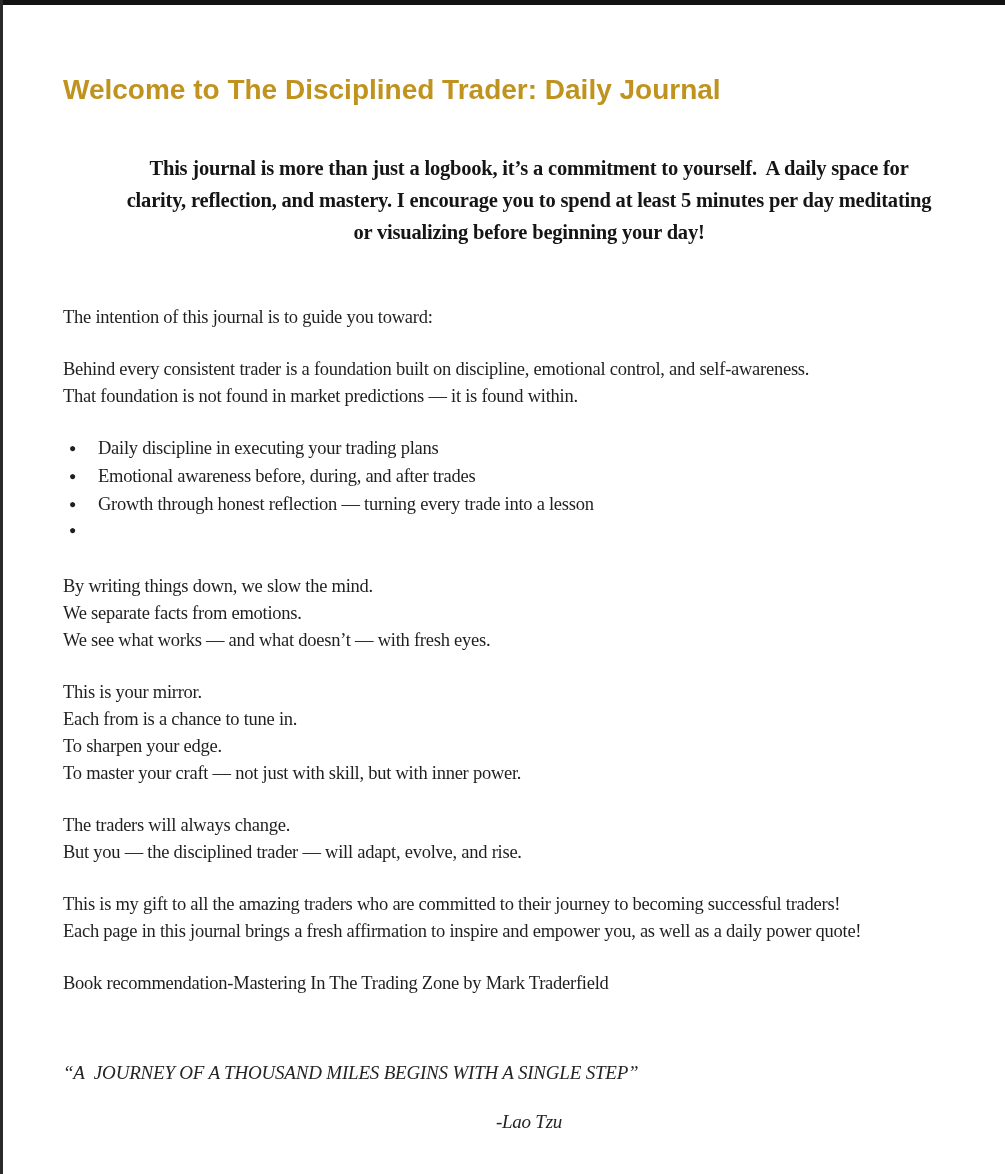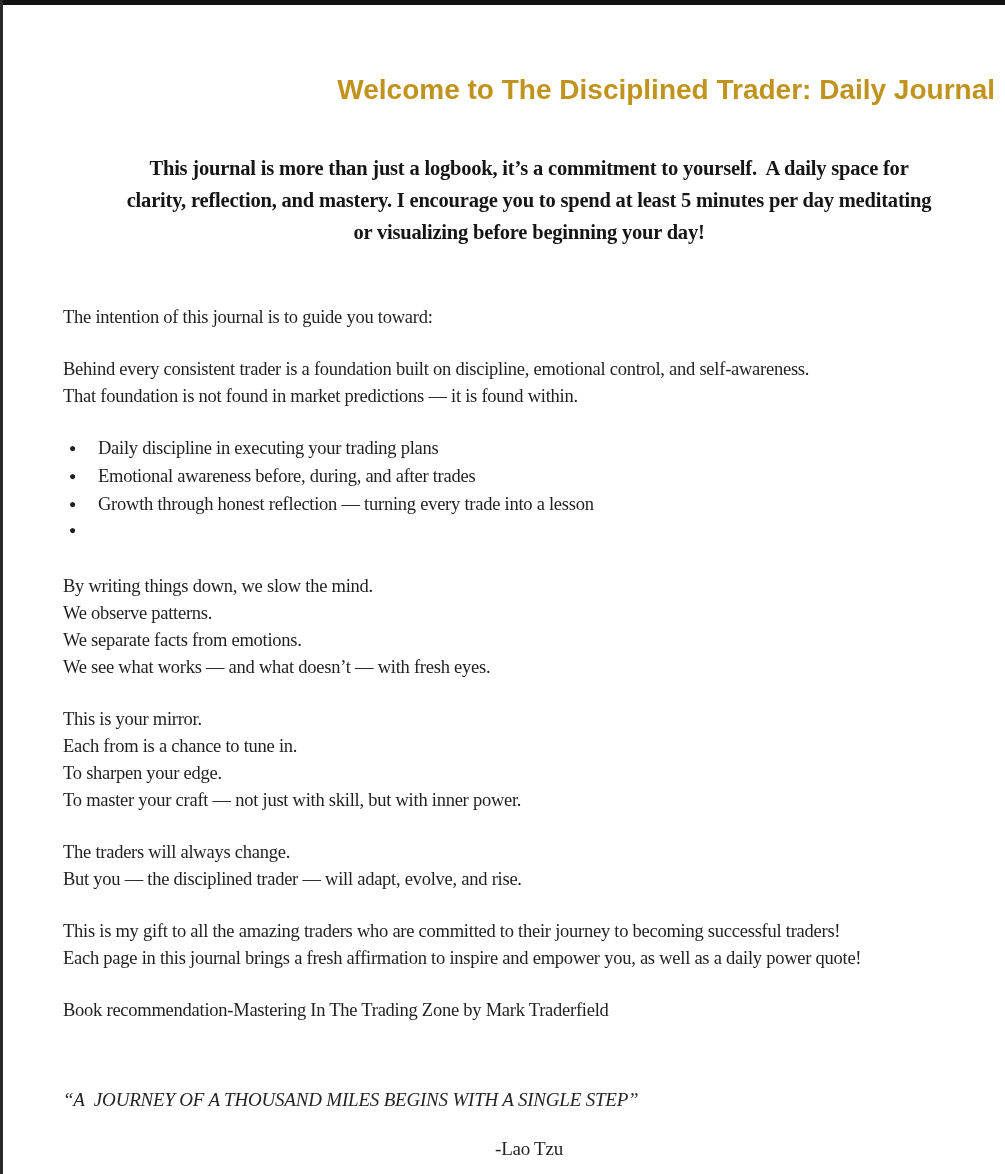--- a/index.html
+++ b/index.html
@@ -24,21 +24,21 @@
     width: 3px; height: 1174px;
     background: #2a2a2a;
   }
   .page-content {
     position: absolute;
     top: 5px; left: 63px;
     width: 932px;
   }
   .doc-title {
     margin: 68px 0 0 0;
-    text-align: right;
+    text-align: left;
     font-family: "Liberation Sans", sans-serif;
     font-weight: 700;
     font-size: 28px;
     line-height: 34px;
     color: #C0931F;
   }
   .intro {
     margin-top: 45px;
     text-align: center;
     font-weight: 700;
@@ -76,20 +76,21 @@
     margin: 0 0 22px 0;
     text-align: left;
     font-style: italic;
     font-size: 19px;
     letter-spacing: -0.2px;
     color: #242424;
   }
   .attribution {
     margin: 0;
     text-align: center;
+    font-style: italic;
     font-size: 19px;
     color: #242424;
   }
 </style>
 </head>
 <body>
 
 <div class="top-edge"></div>
 <div class="left-edge"></div>
 
@@ -127,21 +128,20 @@
         <span class="bullet-dot">●</span>
         <span>Growth through honest reflection — turning every trade into a lesson</span>
       </li>
       <li>
         <span class="bullet-dot">●</span>
       </li>
     </ul>
 
     <p class="para">
       <span class="line">By writing things down, we slow the mind.</span>
-      <span class="line">We observe patterns.</span>
       <span class="line">We separate facts from emotions.</span>
       <span class="line">We see what works — and what doesn’t — with fresh eyes.</span>
     </p>
 
     <p class="para">
       <span class="line">This is your mirror.</span>
       <span class="line">Each from is a chance to tune in.</span>
       <span class="line">To sharpen your edge.</span>
       <span class="line">To master your craft — not just with skill, but with inner power.</span>
     </p>

